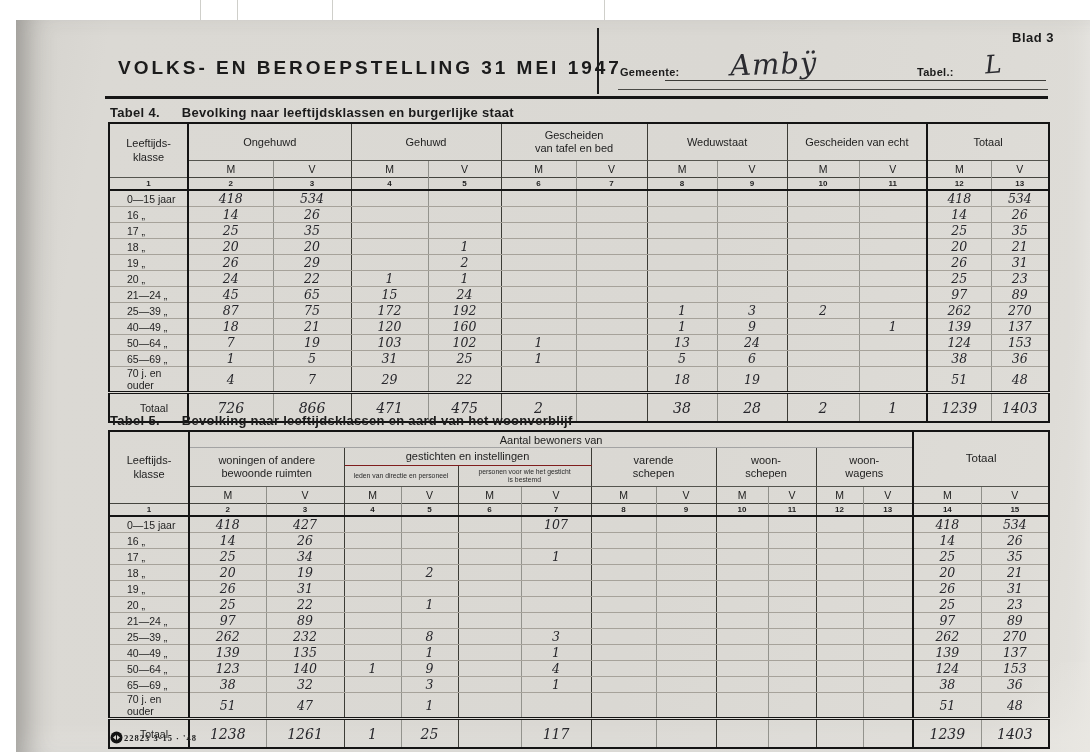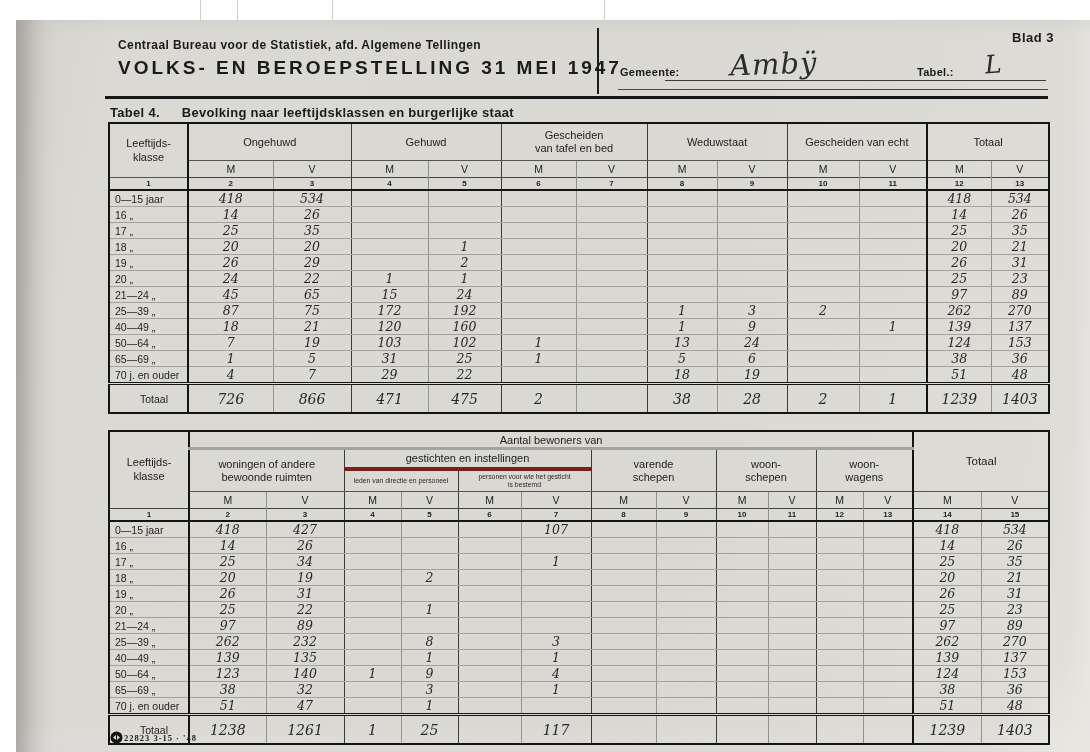--- a/index.html
+++ b/index.html
@@ -45,57 +45,56 @@
   .subhead{font-size:6.8px;line-height:1.2;color:#2a2a2a;}
   .mv{font-size:10.5px;height:16px;border-top:1px solid #55554f;}
   .numrow th{font-size:8px;font-weight:bold;height:11px;border-top:1px solid #44443e;
              border-bottom:2px solid #141414;}
   .gb{border-right:1px solid #3c3c36 !important;}
   .tb{border-right:2px solid #141414 !important;}
   .edge{border-right:none !important;}
   tbody td{height:14px;border-bottom:1px solid #a6a29a;border-right:1px solid #93938d;
            text-align:center;vertical-align:middle;}
   tbody td.rowlabel{font-family:"Liberation Sans",sans-serif;font-style:normal;
-           font-size:10.5px;color:#1e1e1e;text-align:left;padding-left:5px;}
+           font-size:10.5px;color:#1e1e1e;text-align:left;padding-left:17px;}
   tbody td.cell{font-family:"DejaVu Serif",serif;font-style:italic;font-size:12.5px;color:#26262b;}
   tbody tr.total-row td{height:27px;border-top:3px double #141414;border-bottom:none;}
   tbody tr.total-row td.cell{font-size:14px;}
   tbody tr.total-row td.rowlabel{padding-left:30px;}
   
   #tabel4 tbody td:nth-child(1),#tabel4 tbody td:nth-child(11){border-right:2px solid #141414;}
   #tabel4 tbody td:nth-child(3),#tabel4 tbody td:nth-child(5),
   #tabel4 tbody td:nth-child(7),#tabel4 tbody td:nth-child(9){border-right:1px solid #3c3c36;}
   #tabel4 tbody td:nth-child(13){border-right:none;}
   #tabel5 tbody td:nth-child(1),#tabel5 tbody td:nth-child(13){border-right:2px solid #141414;}
   #tabel5 tbody td:nth-child(3),#tabel5 tbody td:nth-child(5),#tabel5 tbody td:nth-child(7),
   #tabel5 tbody td:nth-child(9),#tabel5 tbody td:nth-child(11){border-right:1px solid #3c3c36;}
   #tabel5 tbody td:nth-child(15){border-right:none;}
   
-  .aantal{font-size:11px;height:15px;border-bottom:3px solid #a3a3a3;margin-left:8px;}
+  .aantal{font-size:11px;height:15px;border-bottom:1px solid #a3a3a3;margin-left:8px;}
   .tothead{font-size:11.5px;}
   #tabel4 tr.grow th{height:36px;border-bottom:1px solid #55554f;}
   #tabel5 tr.grow th{height:17px;}
   #tabel5 tr.srow th{height:20px;border-bottom:1px solid #55554f;}
   #tabel5 th[rowspan="2"]{border-bottom:1px solid #55554f;}
   #tabel5 .tothead{border-bottom:1px solid #55554f;}
 </style>
 </head>
 <body>
 
 <div id="page">
   <div class="artifact" style="left:200px"></div>
   <div class="artifact" style="left:237px"></div>
   <div class="artifact" style="left:332px"></div>
   <div class="artifact" style="left:604px"></div>
 
   <div id="paper">
     <div class="fold"></div>
   </div>
 
-  <div class="bureau">Centraal Bureau voor de Statistiek, afd. Algemene Tellingen</div>
   <div class="title">VOLKS- EN BEROEPSTELLING 31 MEI 1947</div>
   <div class="hdiv"></div>
   <div class="blad">Blad 3</div>
 
   <div class="flabel" style="left:620px;top:66px">Gemeente:</div>
   <div class="fill-line" style="left:665px;top:80px;width:298px"></div>
   <div class="sig hw" style="left:730px;top:47px">Ambÿ</div>
   <div class="flabel" style="left:917px;top:66px">Tabel.:</div>
   <div class="fill-line" style="left:952px;top:80px;width:94px"></div>
   <div class="sig2 hw" style="left:985px;top:50px">L</div>
@@ -356,20 +355,23 @@
           <td class="cell">38</td>
           <td class="cell">28</td>
           <td class="cell">2</td>
           <td class="cell">1</td>
           <td class="cell">1239</td>
           <td class="cell">1403</td>
         </tr>
       </tbody>
   </table>
 
+  <div class="caption" style="left:110px;top:413px">
+    <span class="cno">Tabel 5.</span><span>Bevolking naar leeftijdsklassen en aard van het woonverblijf</span>
+  </div>
 
   <table id="tabel5">
     <colgroup>
       <col style="width:80px">
         <col style="width:77px">
         <col style="width:78px">
         <col style="width:57px">
       <col style="width:57px">
         <col style="width:63px">
         <col style="width:70px">
@@ -385,21 +387,21 @@
     <thead>
       <tr>
         <th class="lblhead" rowspan="4">Leeftijds-
 klasse</th>
         <th class="aantal tb" colspan="12">Aantal bewoners van</th>
         <th class="tothead pre edge" colspan="2" rowspan="3">Totaal</th>
       </tr>
       <tr class="grow">
         <th class="ghead pre gb" colspan="2" rowspan="2">woningen of andere
 bewoonde ruimten</th>
-        <th class="ghead pre gb" colspan="4" style="border-bottom:4px solid #7f1d1d">gestichten en instellingen</th>
+        <th class="ghead pre gb" colspan="4" style="border-bottom:1px solid #7f1d1d">gestichten en instellingen</th>
         <th class="ghead pre gb" colspan="2" rowspan="2">varende
 schepen</th>
         <th class="ghead pre gb" colspan="2" rowspan="2">woon-
 schepen</th>
         <th class="ghead pre tb" colspan="2" rowspan="2">woon-
 wagens</th>
       </tr>
       <tr class="srow">
         <th class="subhead pre gb" colspan="2">leden van directie en personeel</th>
         <th class="subhead pre gb" colspan="2">personen voor wie het gesticht

